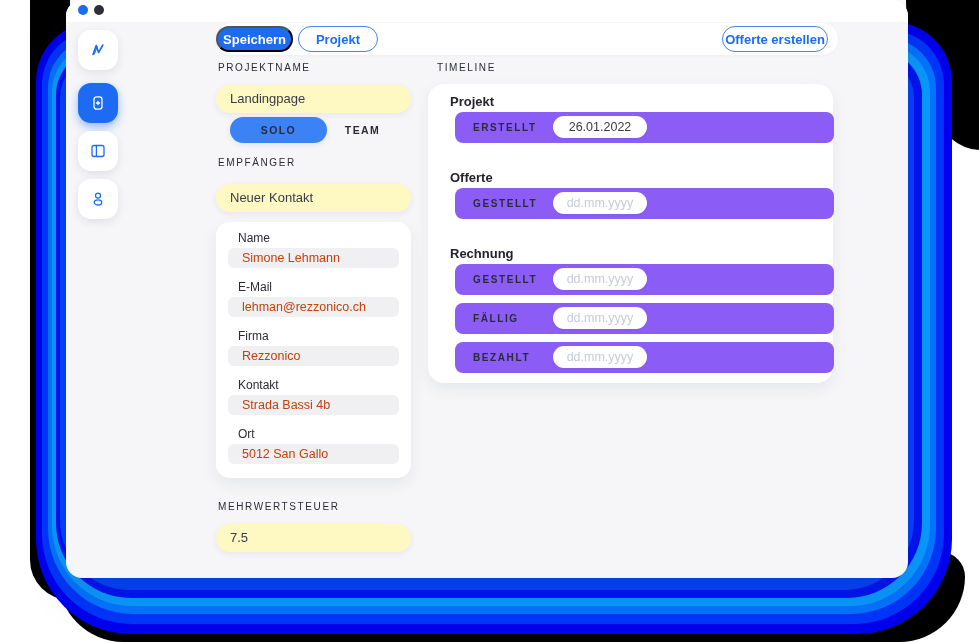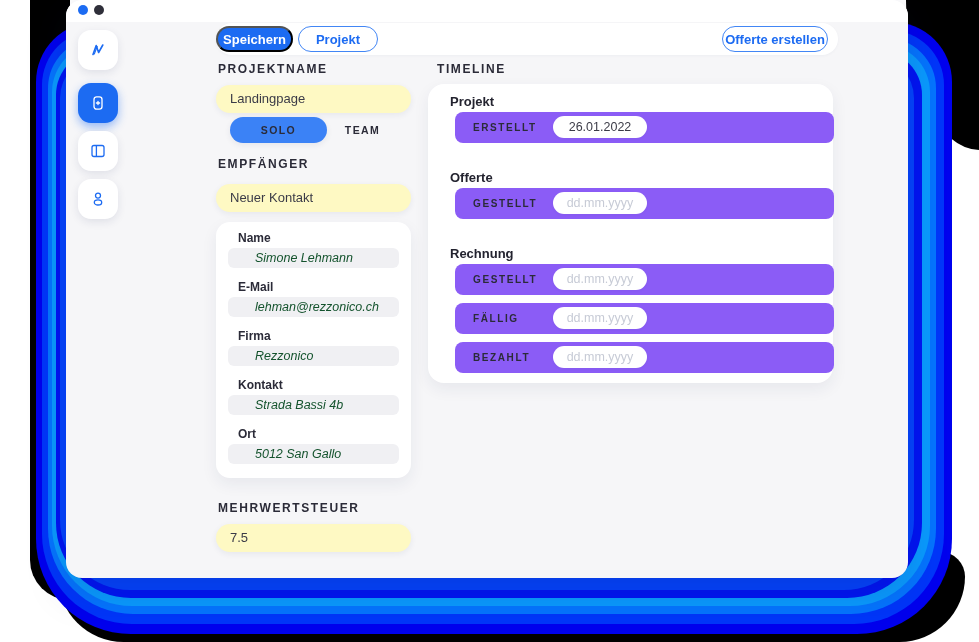--- a/index.html
+++ b/index.html
@@ -41,37 +41,37 @@
   .toolbar-bar { position:absolute; left:150px; top:23px; width:622px; height:32px;
     background:#fff; border-radius:16px; box-shadow:0 1px 3px rgba(30,40,90,.04); }
   .btn { position:absolute; top:26px; height:26px; border-radius:13px; font-size:13px;
     font-weight:700; display:flex; align-items:center; justify-content:center; cursor:pointer; }
   .btn-primary { left:150px; width:77px; background:#1c6bf2; color:#fff; }
   .btn-outline { background:#fff; color:#1c6bf2; border:1.5px solid #4286f5; }
   .btn-projekt { left:232px; width:80px; }
   .btn-offer   { left:656px; width:106px; }
 
   
-  .lbl { position:absolute; font-size:12px; font-weight:700; letter-spacing:1.6px;
+  .lbl { position:absolute; font-size:10px; font-weight:400; letter-spacing:1.6px;
     color:#2b2b38; }
   .pill-input { position:absolute; left:150px; width:195px; height:28px; background:#fef9c3;
     border-radius:14px; box-shadow:0 2px 6px rgba(30,40,90,.07); font-size:13px;
     color:#3b3b47; line-height:28px; padding-left:14px; }
   .mode-toggle { position:absolute; left:150px; top:117px; width:195px; height:26px; }
   .mode-opt { position:absolute; top:0; width:97px; height:26px; font-size:10.5px;
     font-weight:700; letter-spacing:1.4px; color:#2b2b38; display:flex;
     align-items:center; justify-content:center; }
   .mode-solo { left:14px; background:#3b82f6; border-radius:13px; box-shadow:0 2px 6px rgba(30,40,90,.08); }
   .mode-team { left:98px; }
 
   .contact-card { position:absolute; left:150px; top:222px; width:195px; height:256px;
     background:#fff; border-radius:14px; box-shadow:0 6px 16px rgba(30,40,90,.07); }
-  .cf-label { position:absolute; left:22px; font-size:12px; font-weight:700; color:#2b2b38; }
+  .cf-label { position:absolute; left:22px; font-size:12px; font-weight:400; color:#2b2b38; }
   .cf-input { position:absolute; left:12px; width:171px; height:20px; background:#f0f0f3;
-    border-radius:6px; font-size:12.5px; color:#14532d; line-height:20px; padding-left:27px;font-style:italic; }
+    border-radius:6px; font-size:12.5px; color:#c2410c; line-height:20px; padding-left:14px; }
 
   
   .tl-card { position:absolute; left:362px; top:84px; width:405px; height:299px;
     background:#fff; border-radius:16px; box-shadow:0 6px 16px rgba(30,40,90,.07); }
   .tl-sec-title { position:absolute; left:22px; font-size:13px; font-weight:700; color:#23232f; }
   .trow { position:absolute; left:27px; width:379px; height:31px; background:#8b5cf6;
     border-radius:8px; }
   .trow-label { position:absolute; left:18px; top:0; height:31px; display:flex; align-items:center;
     font-size:10px; font-weight:700; letter-spacing:1.6px; color:#2b2b38; }
   .date-pill { position:absolute; left:98px; top:4px; width:94px; height:22px; background:#fff;

